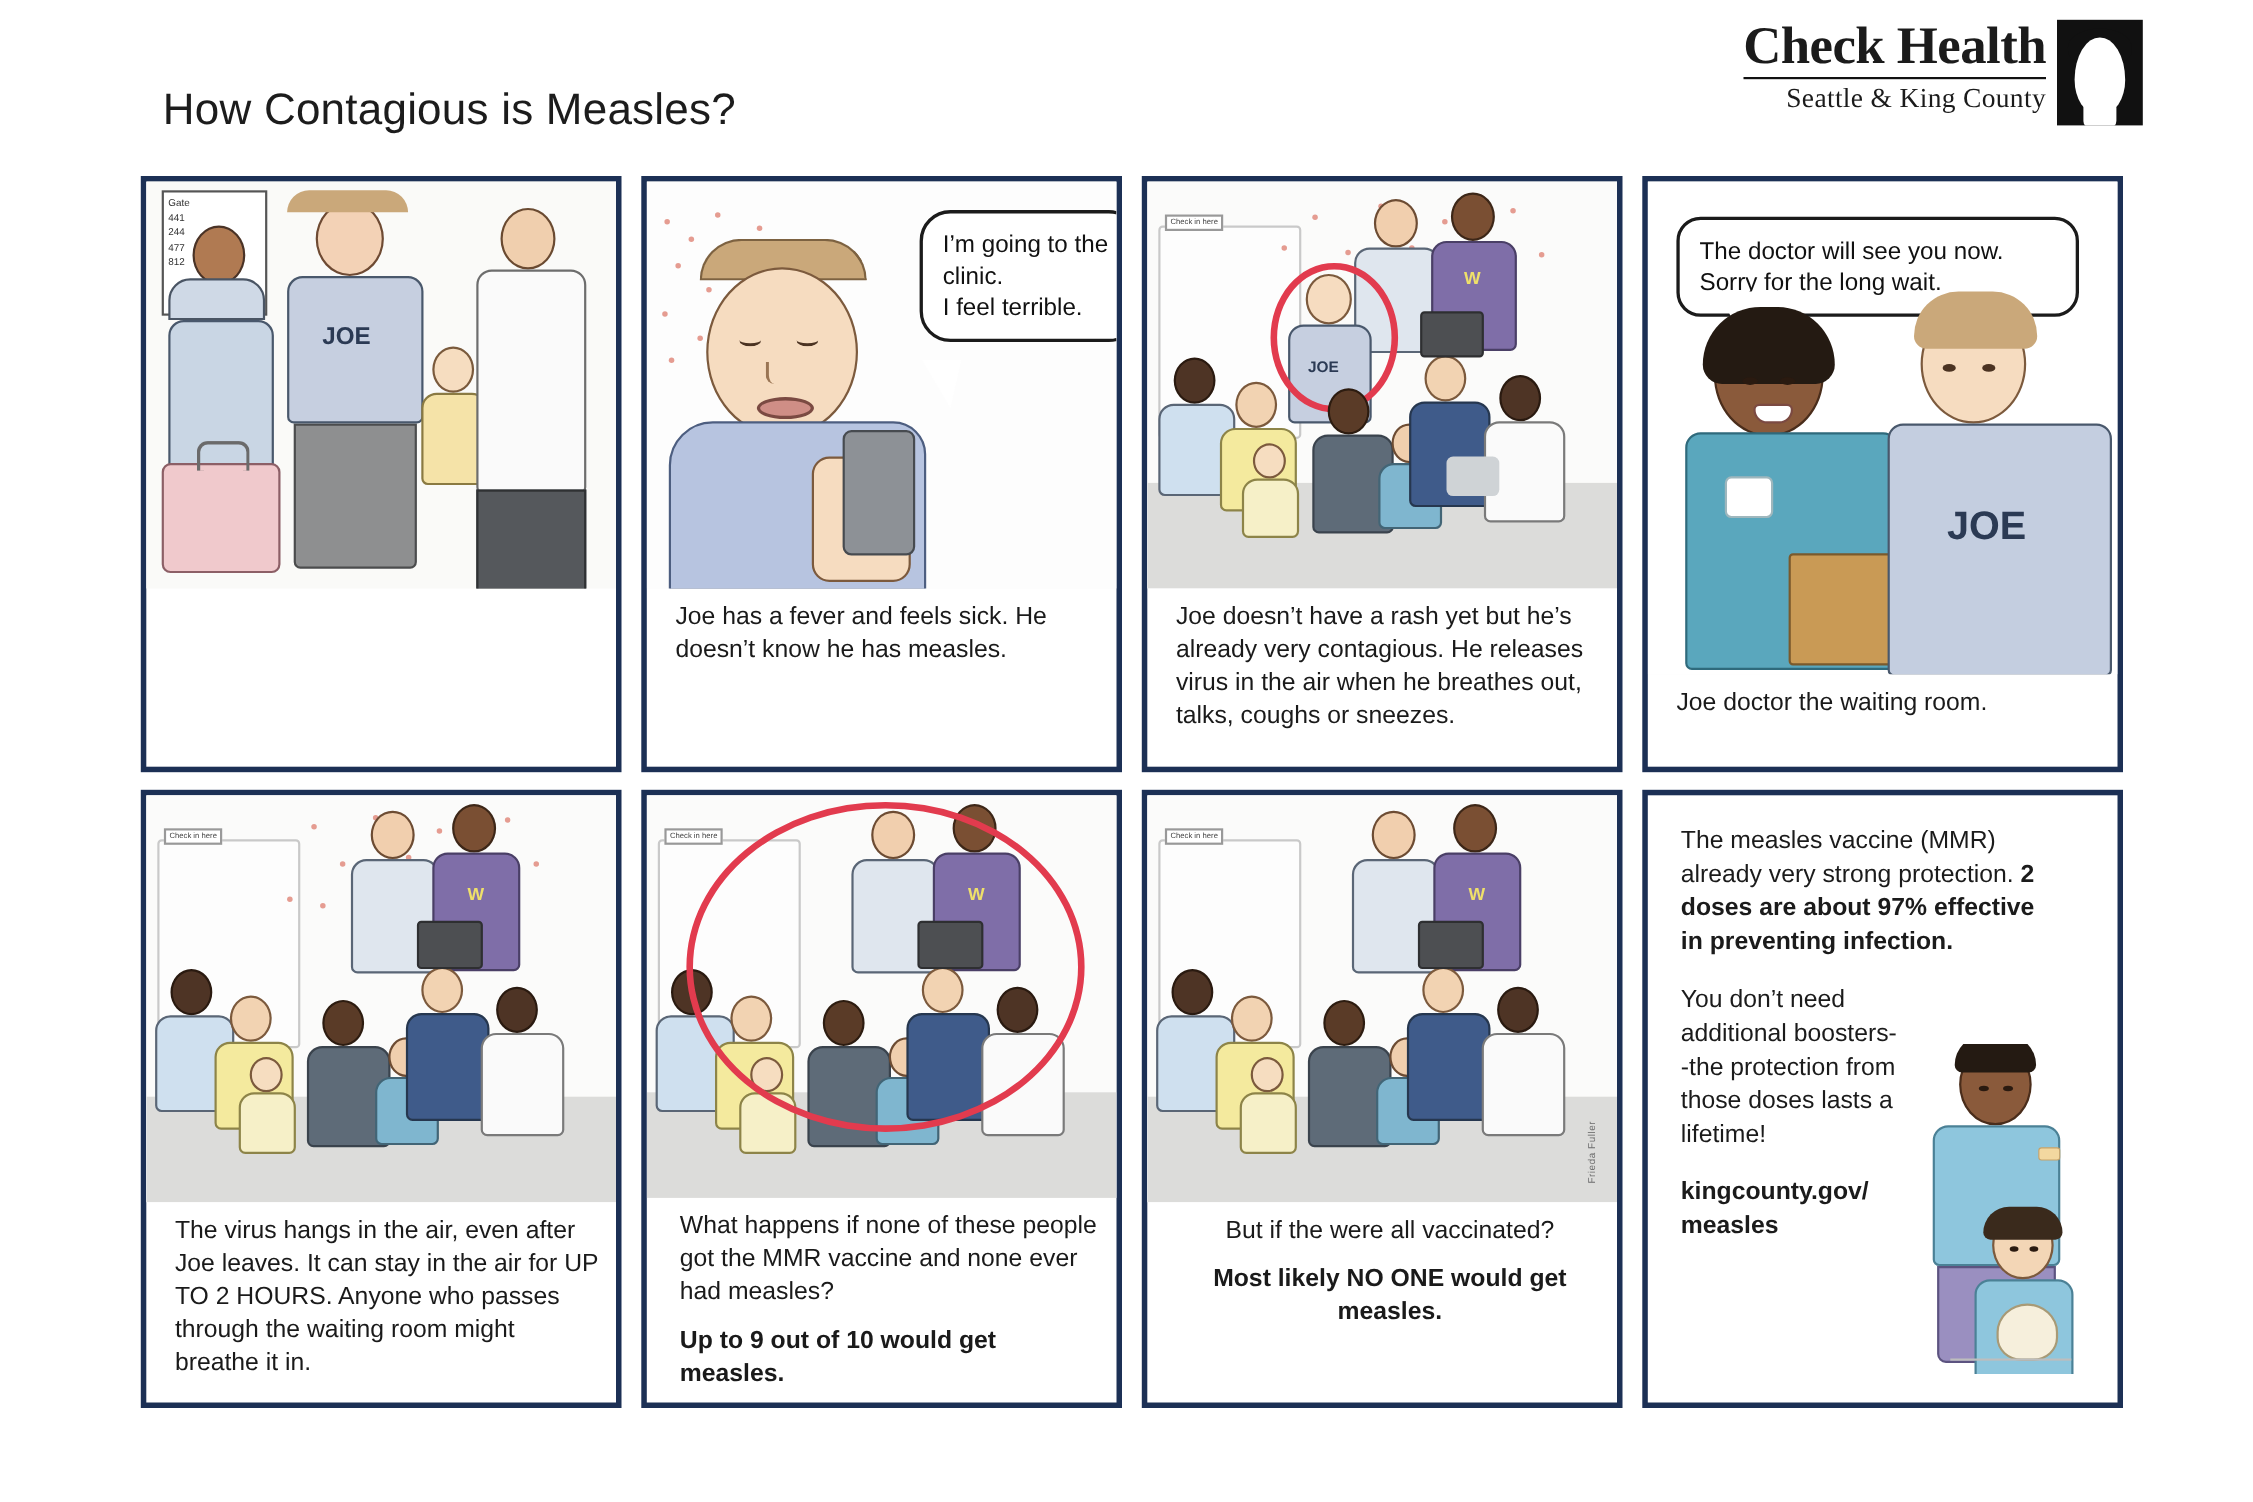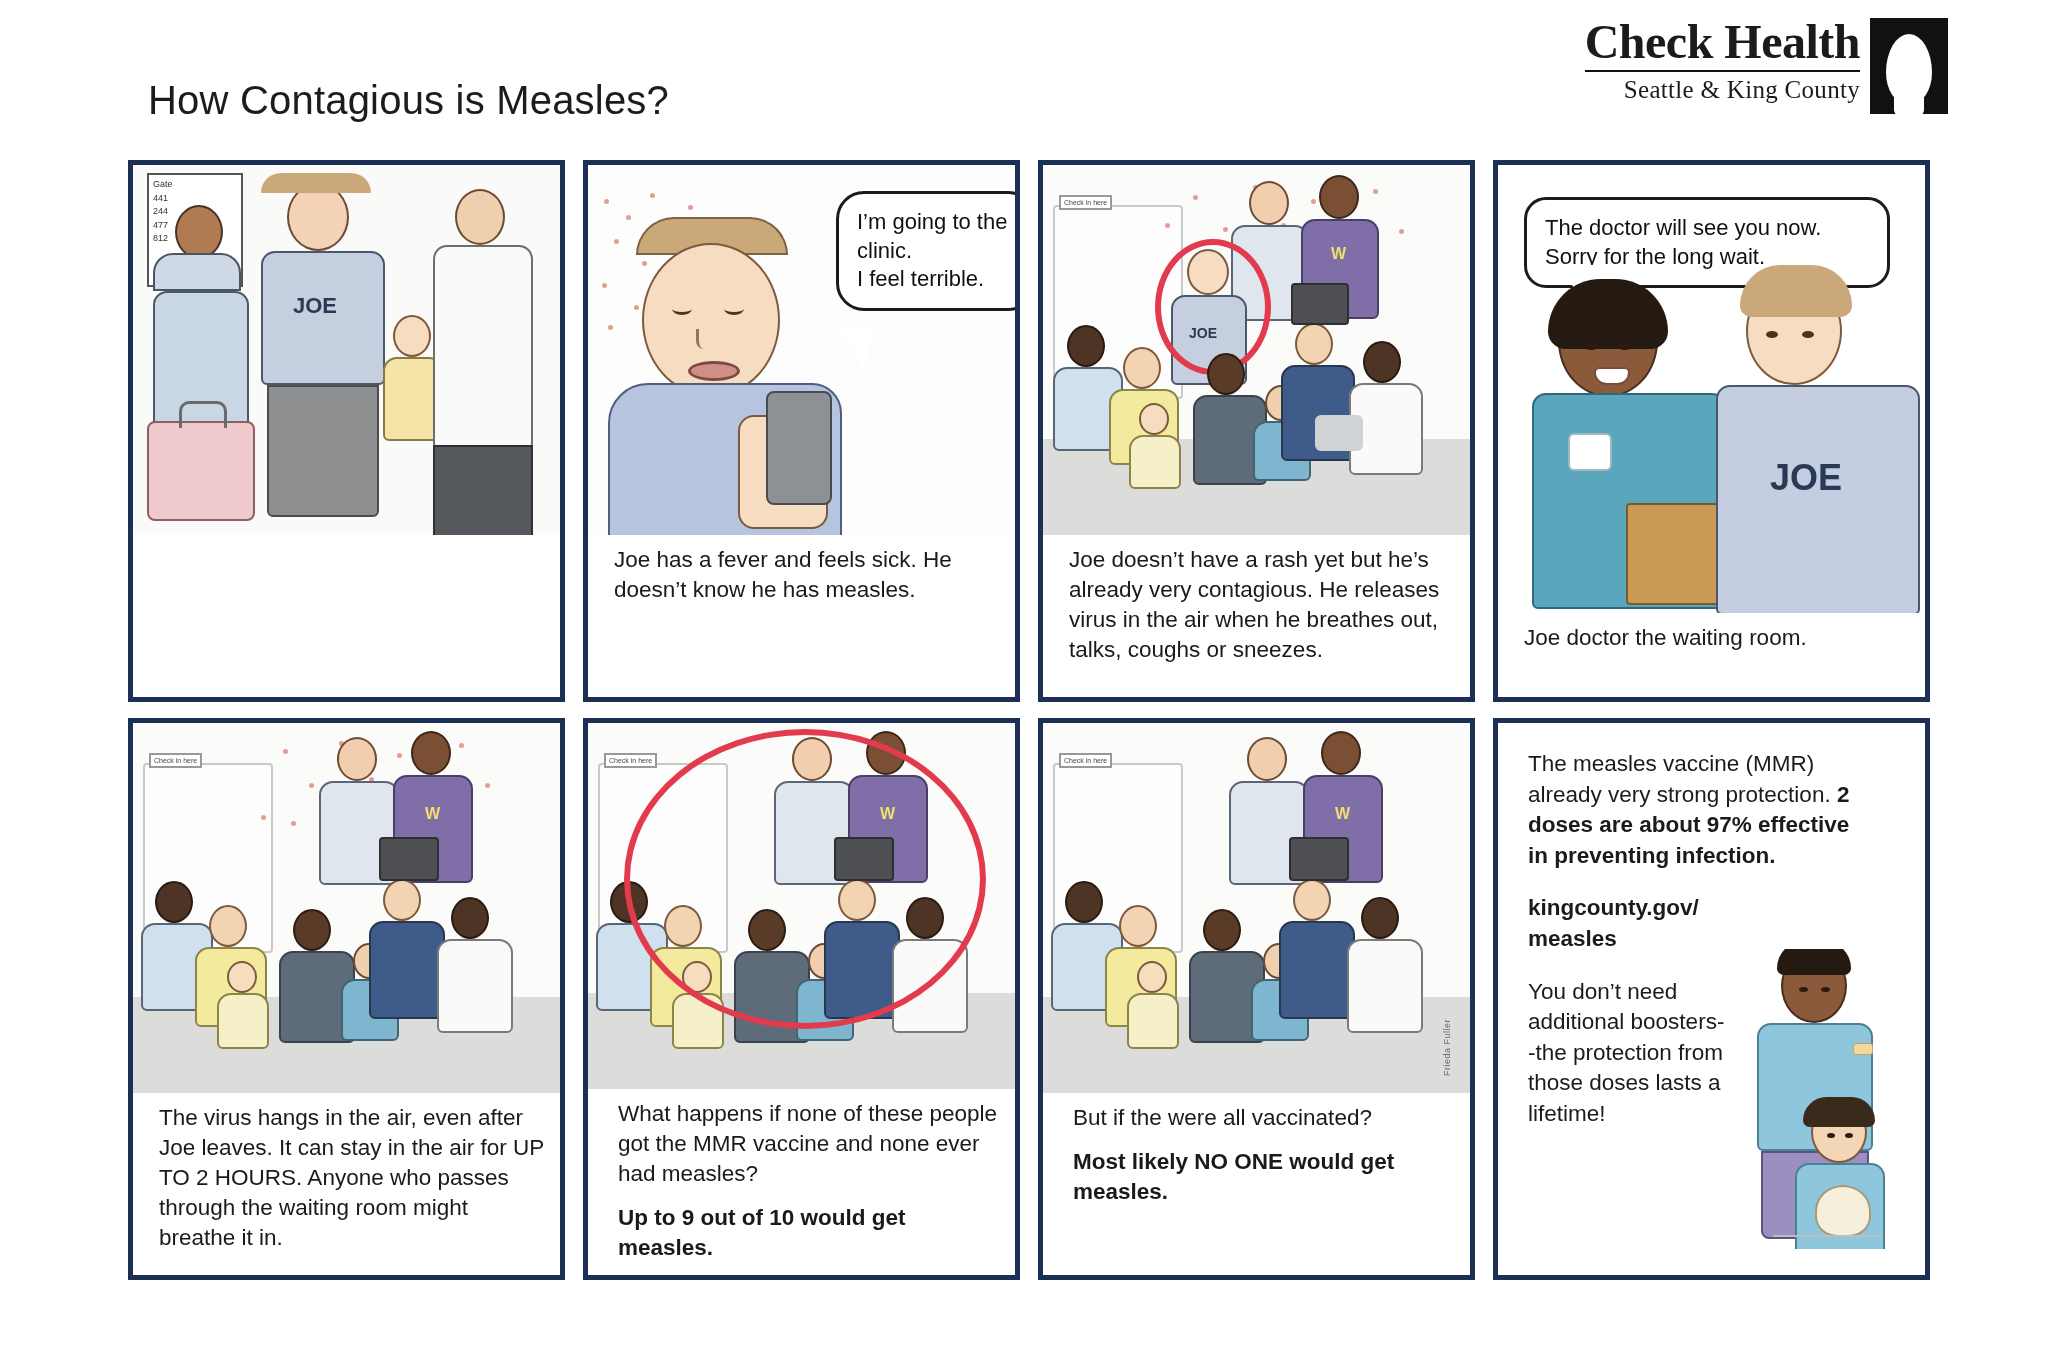--- a/index.html
+++ b/index.html
@@ -587,34 +587,34 @@
         <div class="head" style="width:34px;height:38px;background:#f2d3b2;border:2px solid #7c5a3d;margin-left:14px;"></div>
         <div class="body-shape" style="width:72px;height:94px;background:#3f5b8a;border:2px solid #26374f;"></div>
       </div>
       <div class="fig" style="left:304px;top:174px;">
         <div class="head" style="width:34px;height:38px;background:#4e3425;border:2px solid #2a1a10;margin-left:14px;"></div>
         <div class="body-shape" style="width:72px;height:90px;background:#fafafa;border:2px solid #7a7a7a;"></div>
       </div>
       <div style="position:absolute;left:246px;top:114px;width:56px;height:40px;background:#4d4f52;border:2px solid #2e2f31;border-radius:4px;"></div>
       <div class="artist-credit">Frieda Fuller</div>
     </div>
-    <div class="caption center" style="">
+    <div class="caption center" style="text-align:center;">
       <span>But if the were all vaccinated?</span>
       <div style="height:14px;"></div>
       <b>Most likely NO ONE would get measles.</b>
     </div>
   </div>
 
   <div class="panel">
     <div class="lastpanel-text">
       <p style="width:330px;">
         <span>The measles vaccine (MMR) already very strong protection. </span><b>2 doses are about 97% effective in preventing infection.</b>
       </p>
+      <p style="width:198px;">You don’t need additional boosters--the protection from those doses lasts a lifetime!</p>
       <p style="width:200px;"><b style="white-space:pre-line;">kingcounty.gov/ measles</b></p>
-      <p style="width:198px;">You don’t need additional boosters--the protection from those doses lasts a lifetime!</p>
     </div>
 
     <div class="art" style="position:absolute;right:10px;bottom:26px;width:192px;height:300px;background:transparent;">
 
       <div class="fig" style="left:34px;top:0;">
         <div class="head" style="width:62px;height:70px;background:#8a5a3b;border:2px solid #4a2d1b;margin-left:24px;position:relative;">
           <div style="position:absolute;left:-6px;top:-10px;width:74px;height:34px;background:#241a12;border-radius:40px 40px 10px 10px;"></div>
           <div style="position:absolute;left:16px;top:36px;width:9px;height:5px;background:#2a1a10;border-radius:50%;"></div>
           <div style="position:absolute;left:38px;top:36px;width:9px;height:5px;background:#2a1a10;border-radius:50%;"></div>
         </div>

